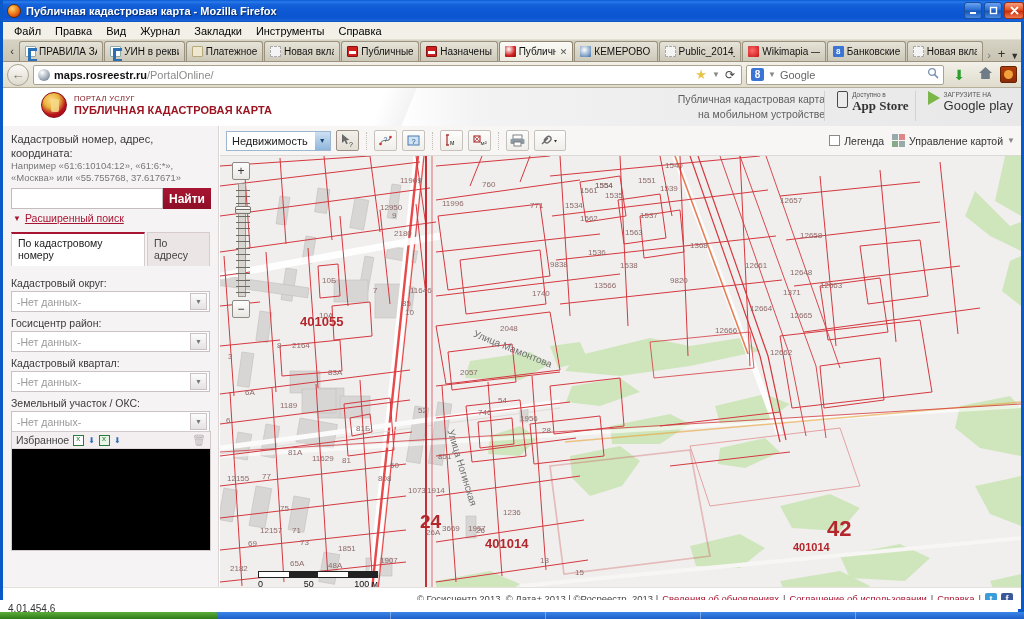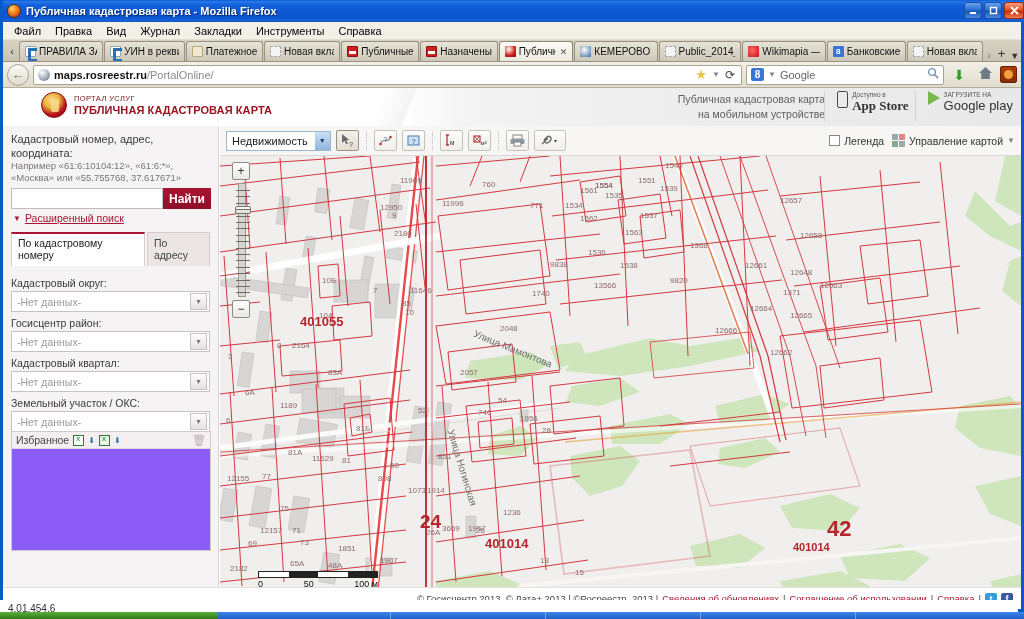--- a/index.html
+++ b/index.html
@@ -223,21 +223,21 @@
     display:flex; align-items:center; padding:0 2px 0 5px;
     font-size:10.5px; color:#9a9a9a; justify-content:space-between;
   }
   .fld-arrow {
     width:17px; height:17px; background:linear-gradient(to bottom,#fcfcfc,#e6e2e3);
     border:1px solid #c9c1c3; display:flex;align-items:center;justify-content:center;
     font-size:7px; color:#777;
   }
   .fav-box {
     position:absolute; left:8px; top:305px; width:200px; height:120px;
-    background:#8b5cf6; border:1px solid #d2c9cb;
+    background:#000000; border:1px solid #d2c9cb;
   }
   .fav-head {
     height:17px; background:#f3eef0; border-bottom:1px solid #e2d9db;
     display:flex; align-items:center; gap:4px; padding:0 4px; font-size:10.5px; color:#444;
   }
   .xls-ic { width:11px;height:11px;border:1px solid #2a7a3a; background:#fff; position:relative;}
   .xls-ic.g { background:#e6f5e6; }
   .xls-ic::after{content:"x";position:absolute;left:2px;top:-2px;font-size:8px;color:#2a7a3a;}
   .dl-sm { color:#2a6fb5; font-size:8px; }
   .trash { margin-left:auto; color:#b9b2b4; font-size:11px; }

